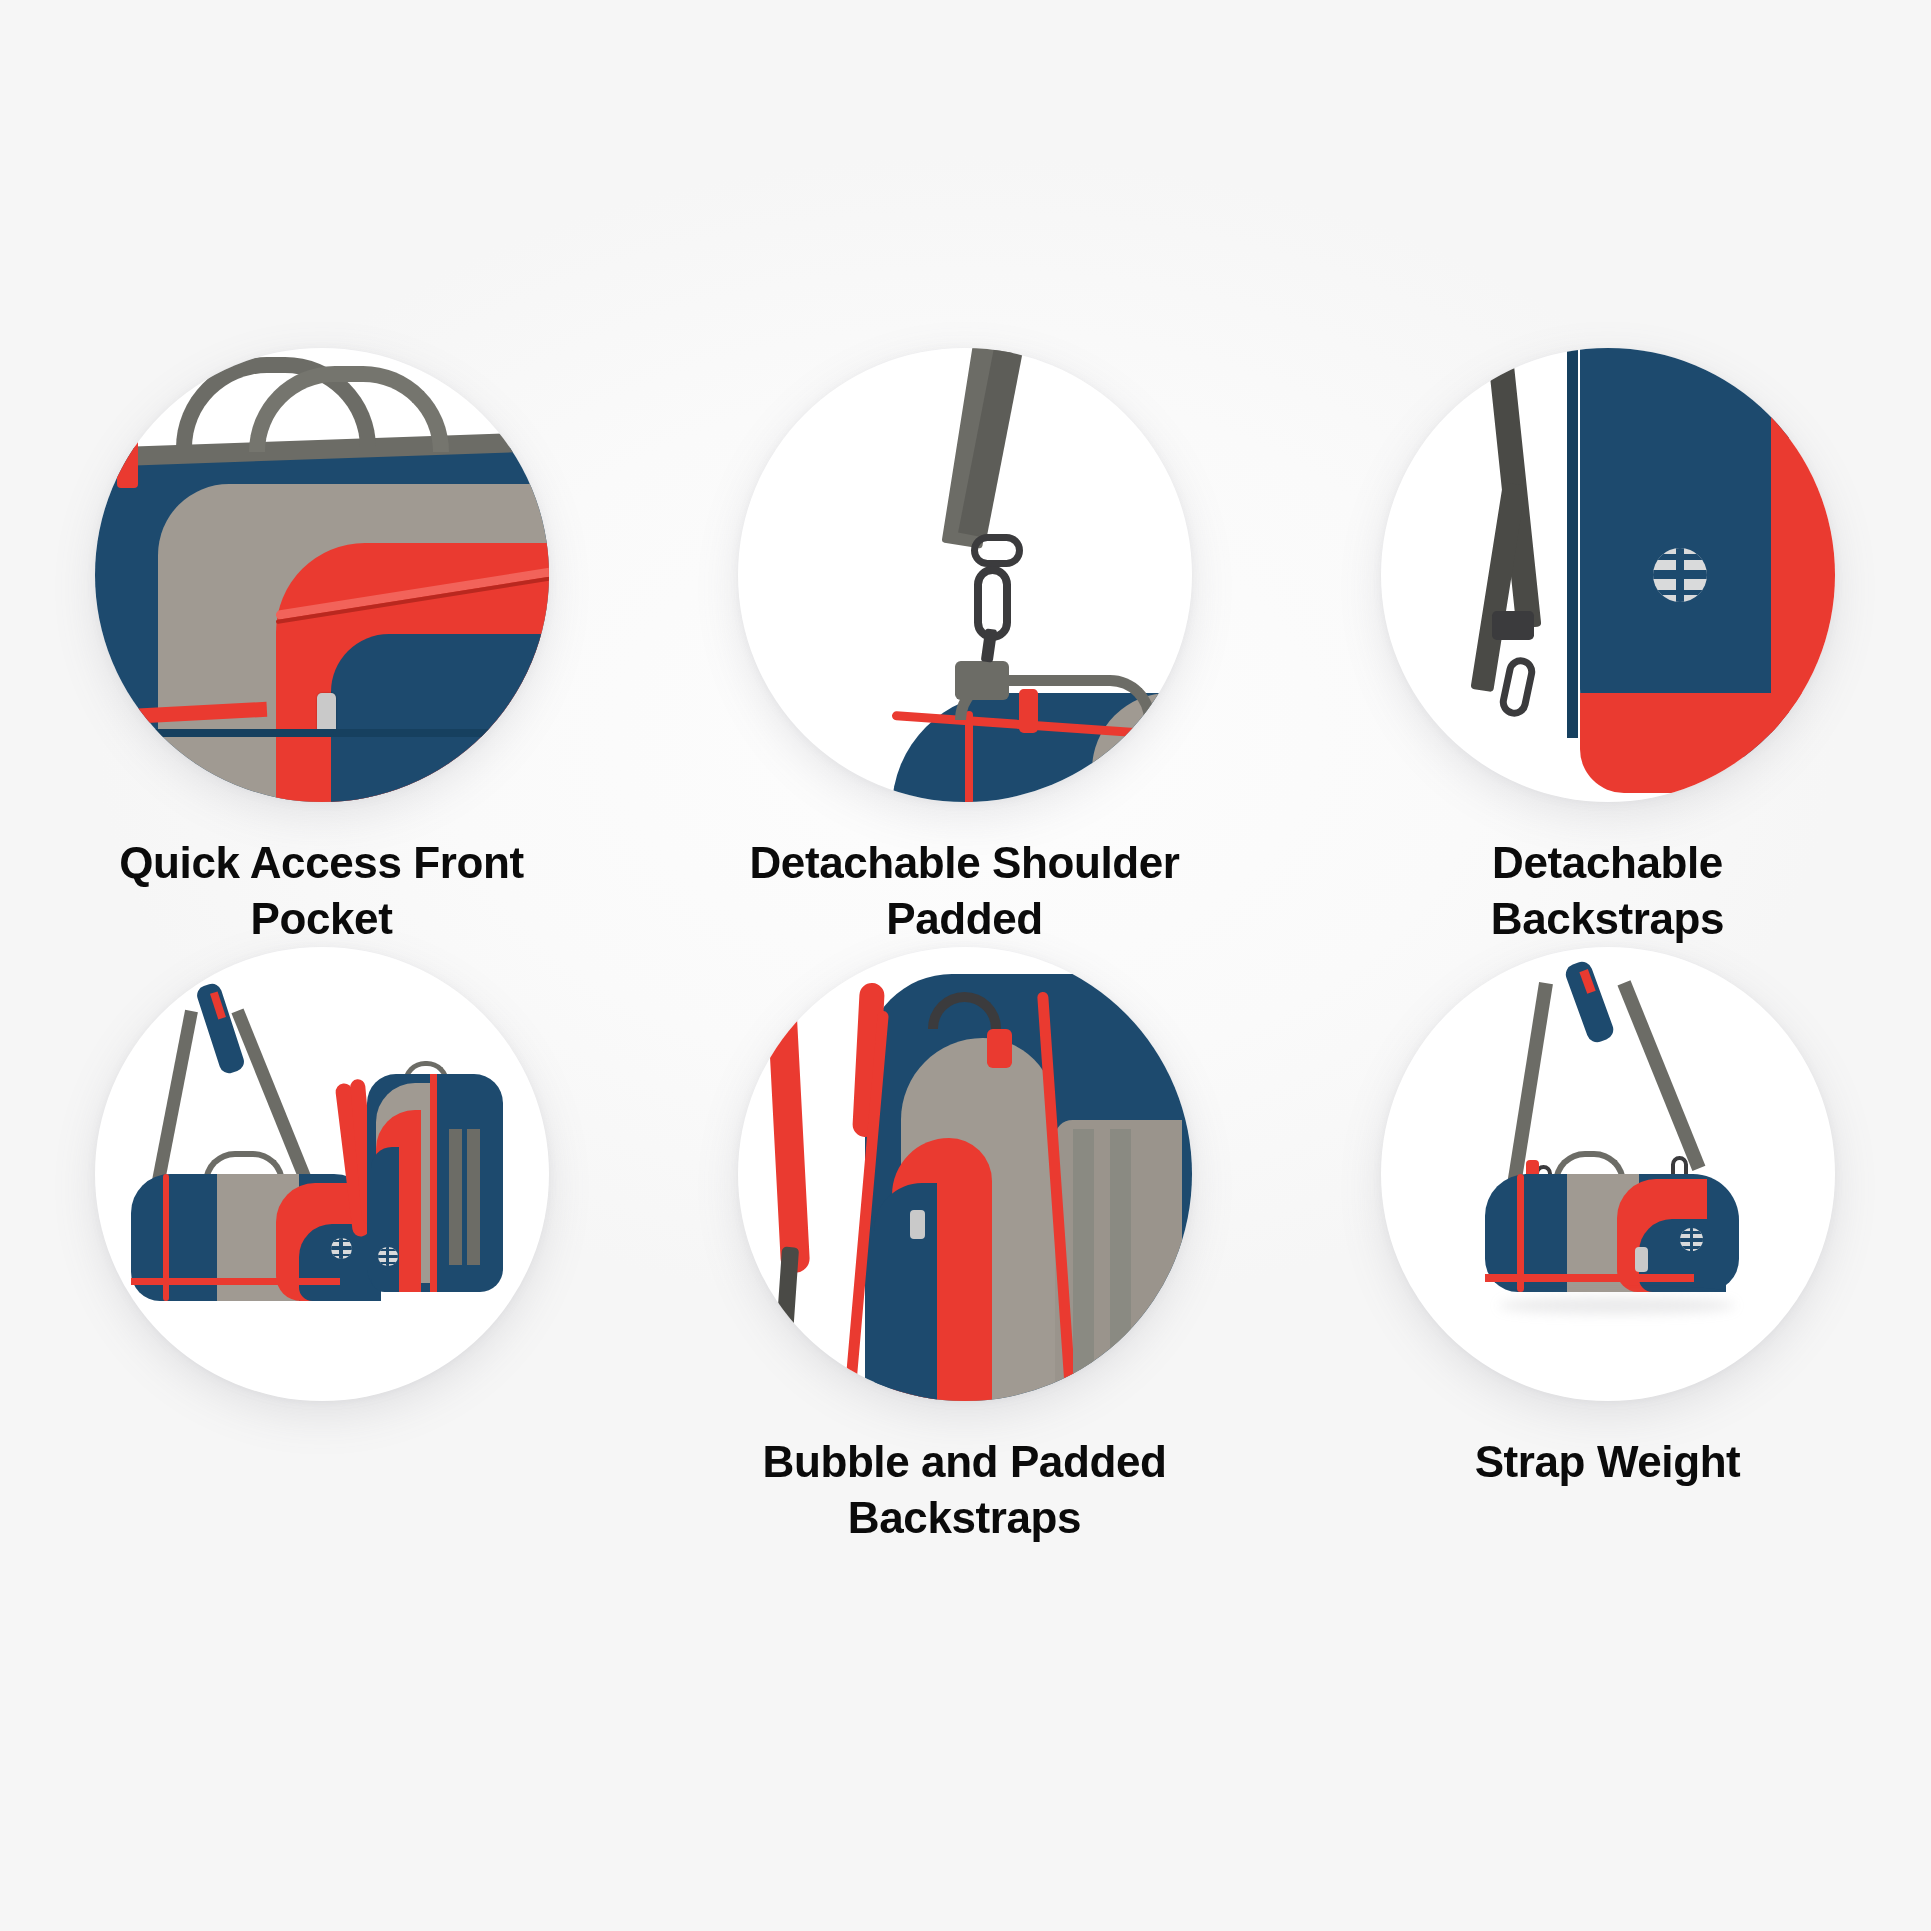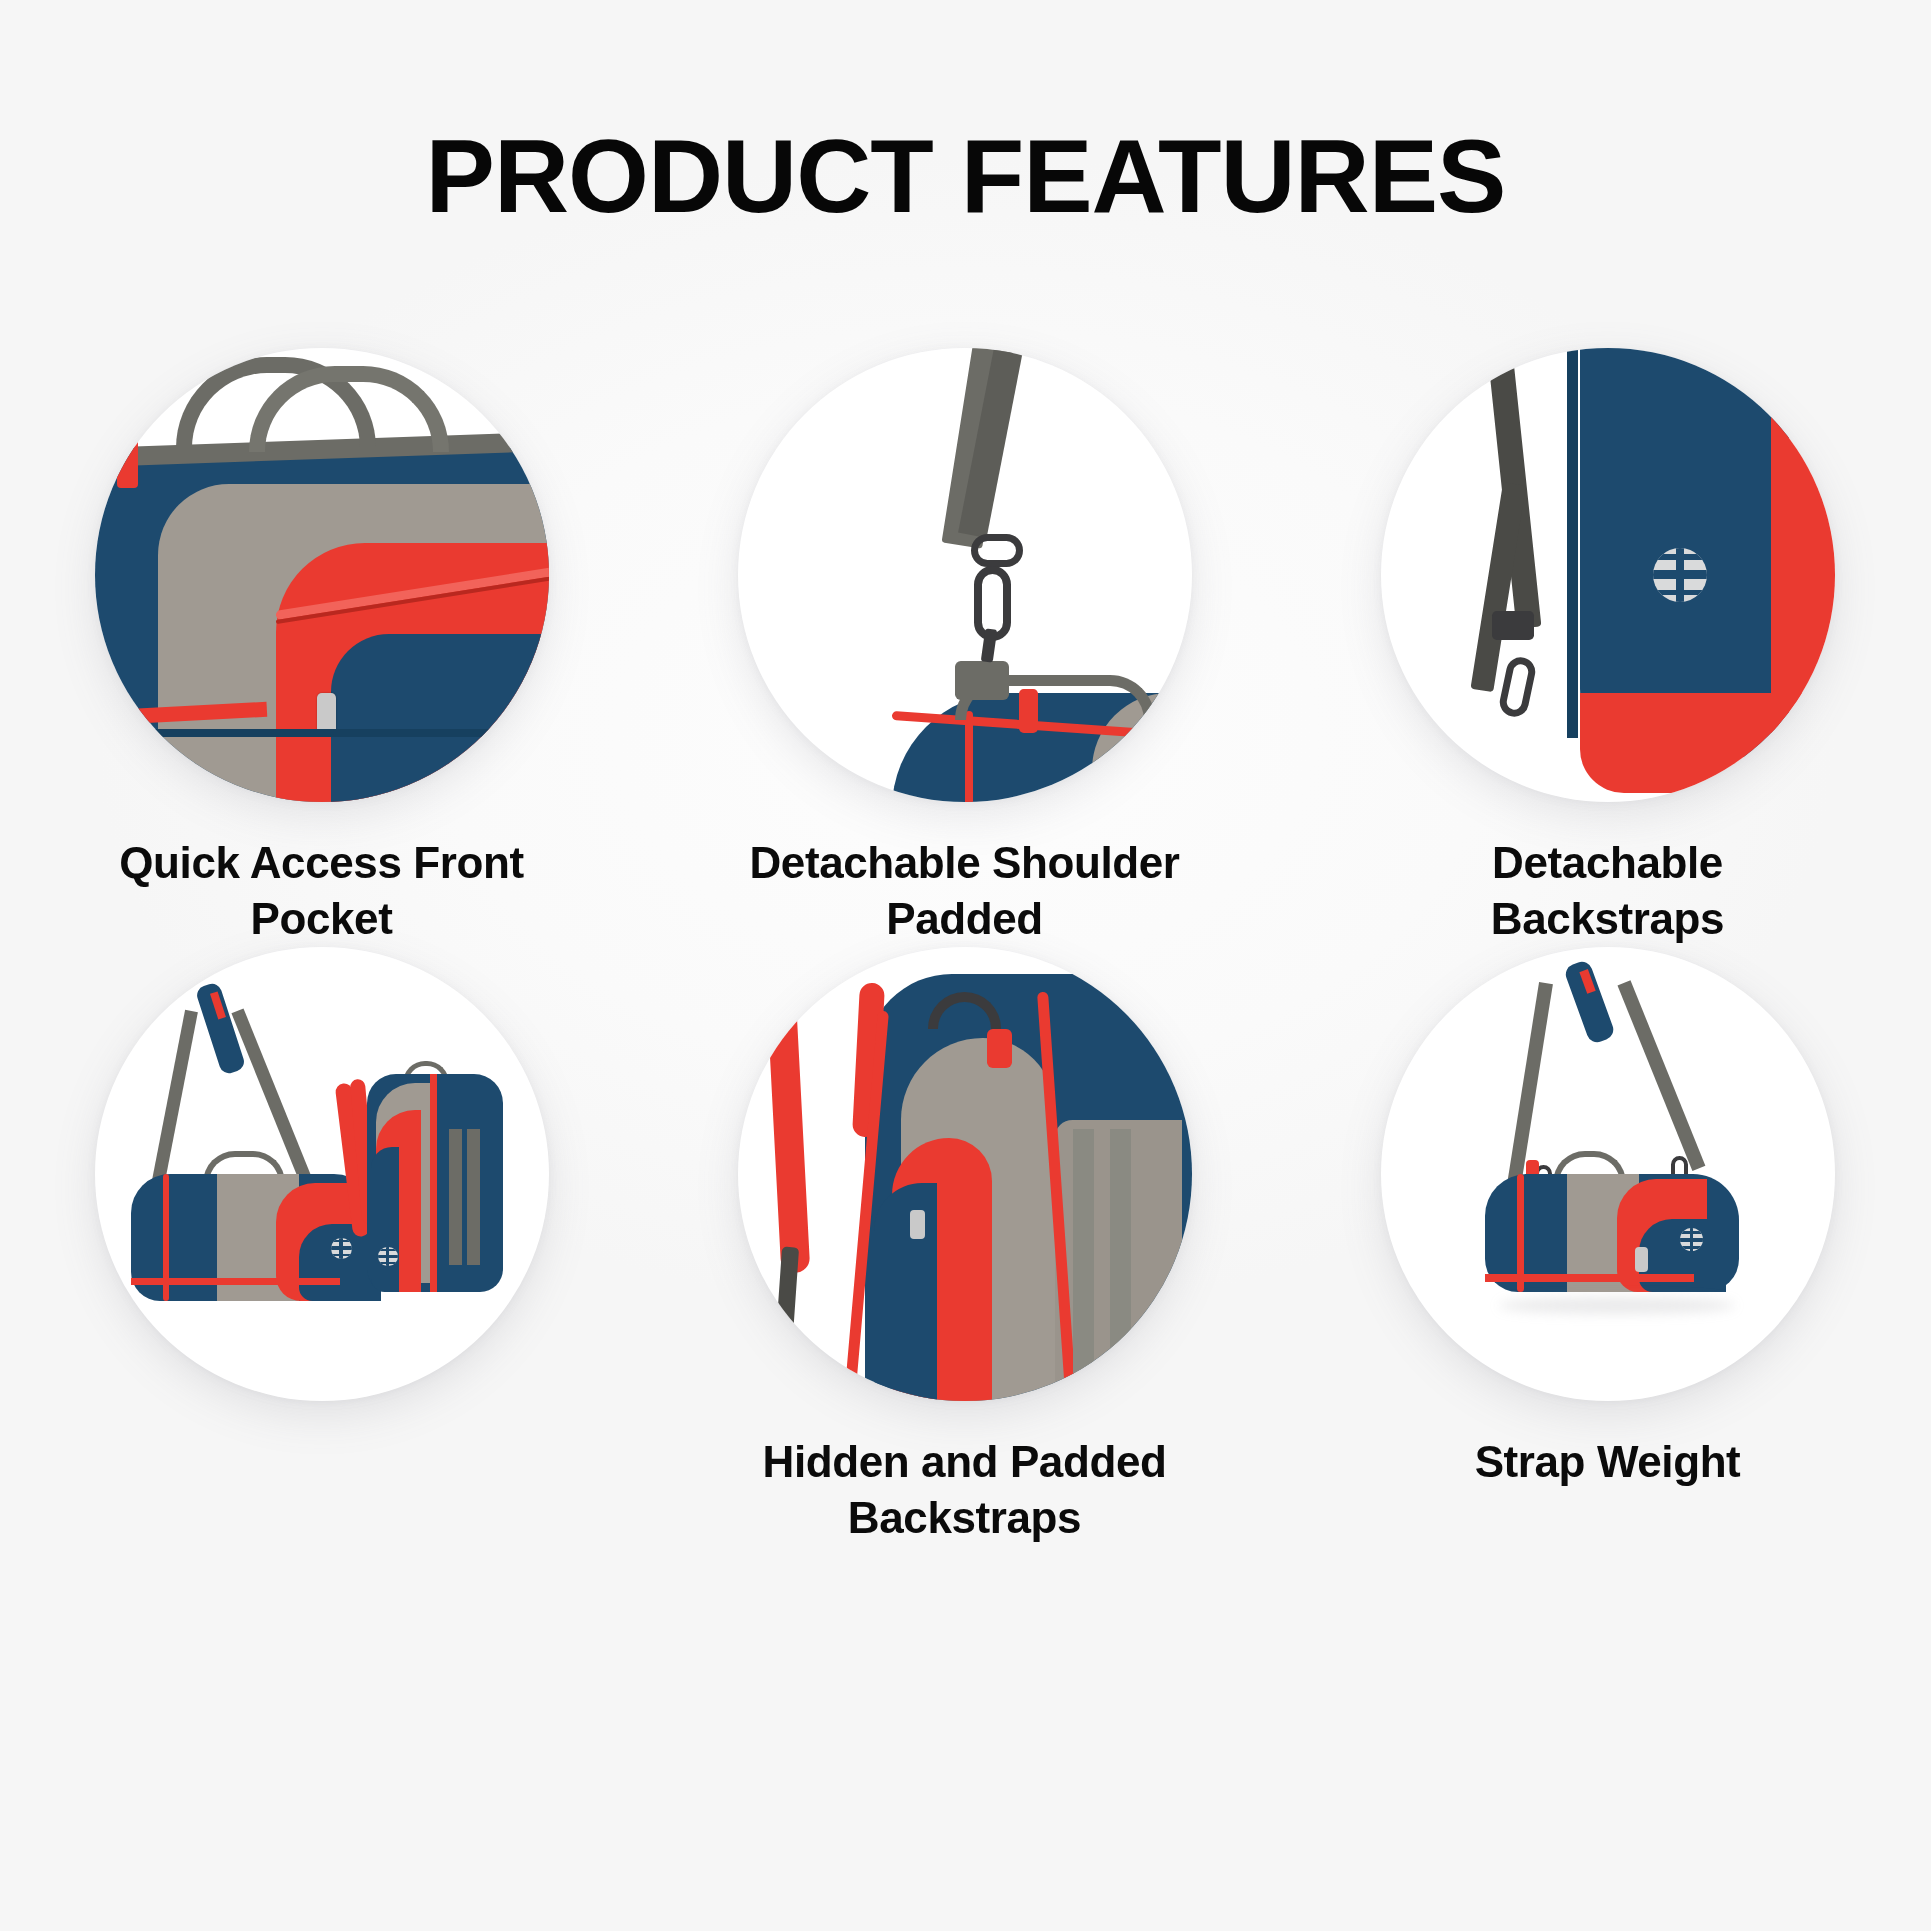--- a/index.html
+++ b/index.html
@@ -205,21 +205,20 @@
   .c6 .spad-r { left:44.6%; top:5%; width:8.7px; height:5%; background:#ea3a30; transform:rotate(-20deg); }
   .c6 .clipL { left:34%; top:48%; width:17.4px; height:35px; border:4.8px solid #3b3b3d; border-radius:9.7px; background:transparent; }
   .c6 .clipR { left:64%; top:46%; width:17.4px; height:35px; border:4.8px solid #3b3b3d; border-radius:9.7px; background:transparent; }
   .c6 .shadow { left:26%; top:77%; width:52%; height:17.4px; background:rgba(150,150,155,0.20); border-radius:50%; filter:blur(5.8px); }
 </style>
 </head>
 <body>
 
 <div class="page">
 
-  <div class="title">PRODUCT FEATURES</div>
 
   <div class="grid">
 
     <div class="row row-1">
 
       <div class="cell">
         <div class="circle-wrap">
           <div class="circle">
             <div class="scene c1">
               <div class="pc body-navy"></div>
@@ -345,21 +344,21 @@
               <div class="pc zipline"></div>
               <div class="pc zipline2"></div>
               <div class="pc redpull"></div>
               <div class="pc ph"></div>
               <div class="pc webL"></div>
               <div class="pc webR"></div>
               <div class="pc zipsm"></div>
             </div>
           </div>
         </div>
-        <div class="caption">Hidden and Padded Backstraps</div>
+        <div class="caption">Bubble and Padded Backstraps</div>
       </div>
 
       <div class="cell">
         <div class="circle-wrap">
           <div class="circle">
             <div class="scene c6">
               <div class="pc sL"></div>
               <div class="pc sR"></div>
               <div class="pc spad"></div>
               <div class="pc spad-r"></div>

